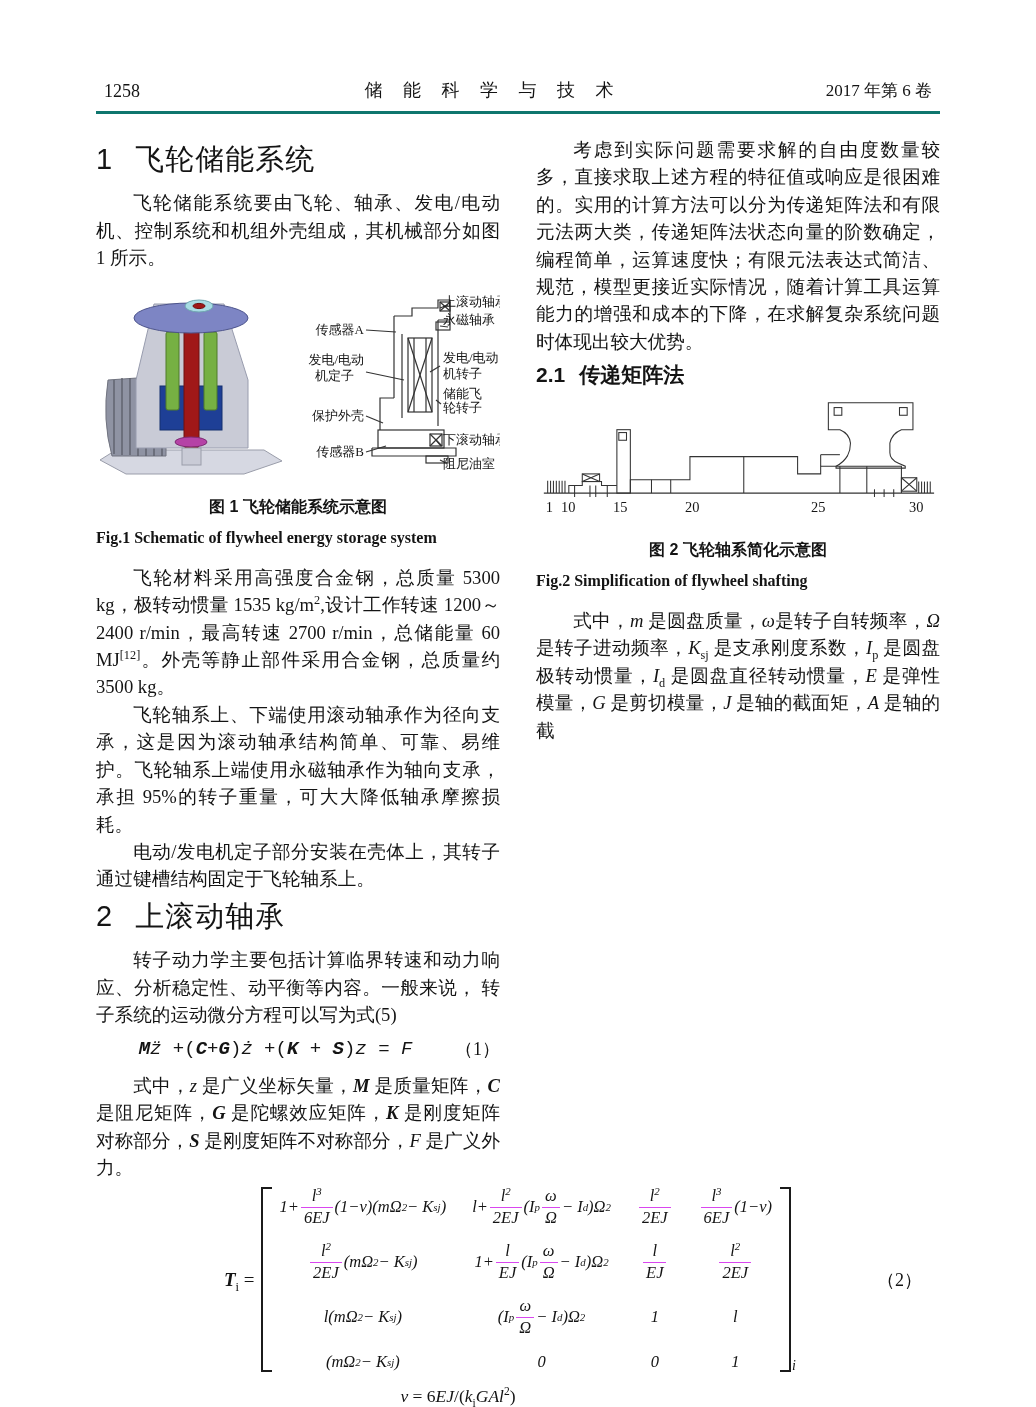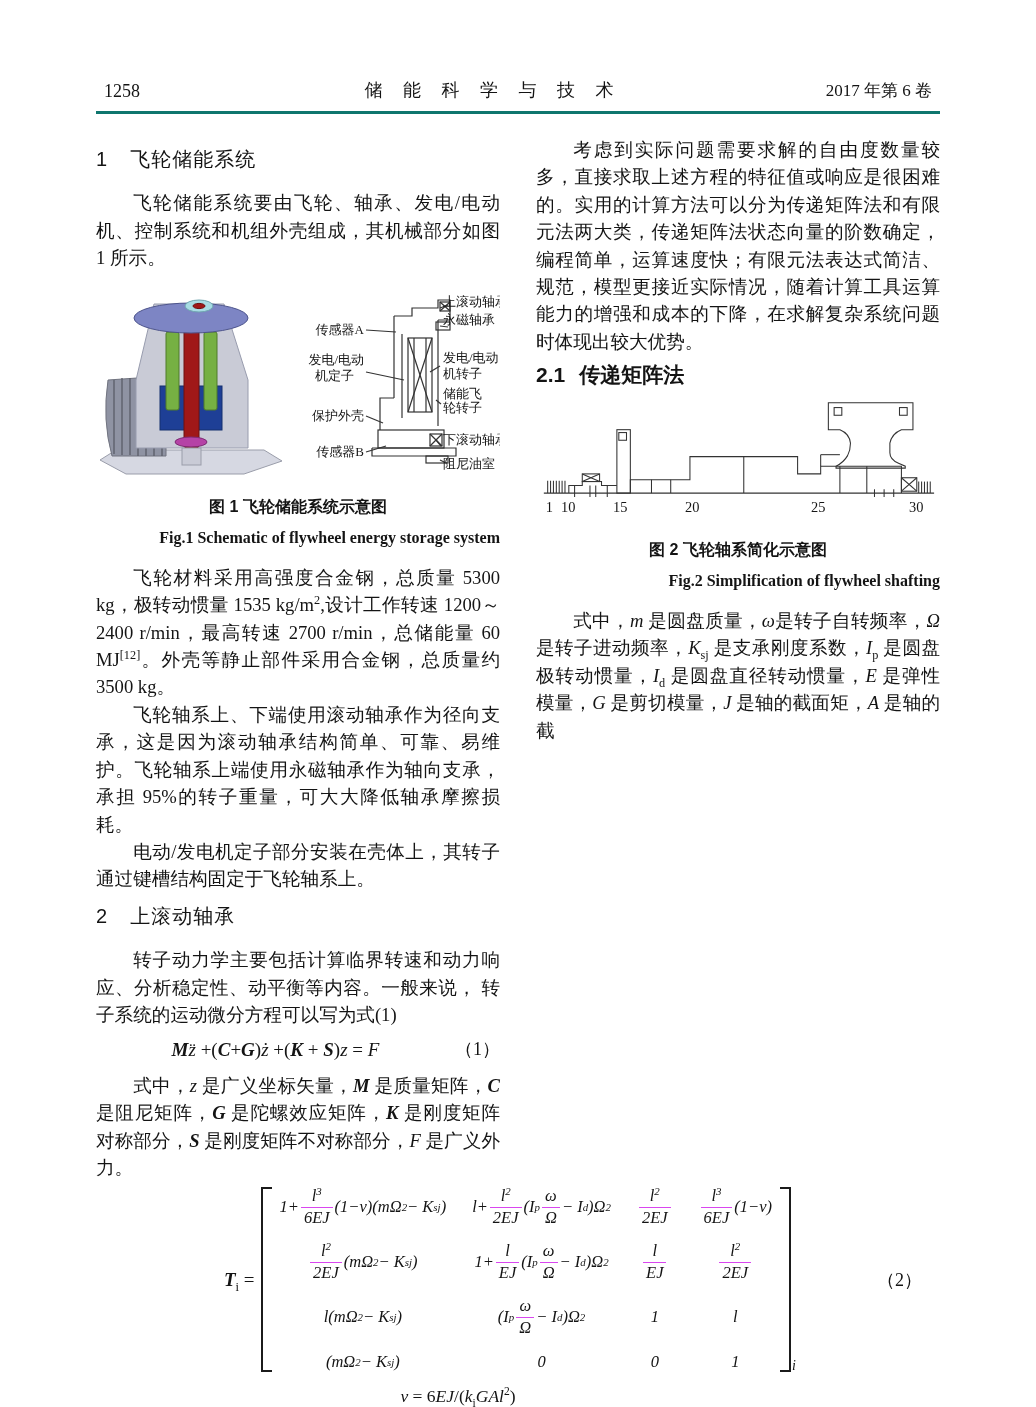--- a/index.html
+++ b/index.html
@@ -13,32 +13,32 @@
   .runhead{display:flex;align-items:flex-end;border-bottom:3px solid #0f766e;
     padding:0 8px 9px 8px;font-size:18px;}
   .runhead .pageno{width:110px;font-size:18px;}
   .runhead .journal{flex:1;text-align:center;letter-spacing:8px;font-size:18px;}
   .runhead .issue{width:160px;text-align:right;font-size:17px;}
   
   .cols{display:flex;gap:36px;margin-top:22px;}
   .col{width:404px;font-size:18.6px;line-height:27.4px;text-align:justify;}
   .col p{margin:0;text-indent:2em;}
   h2.sec{font-family:"Liberation Sans","DejaVu Sans",sans-serif;font-weight:normal;
-    font-size:20px;margin:10px 0 16px 0;letter-spacing:1px;}
+    font-size:29px;margin:10px 0 16px 0;letter-spacing:1px;}
   h2.sec .secnum{margin-right:22px;}
   h3.subsec{font-family:"Liberation Sans","DejaVu Sans",sans-serif;font-weight:bold;
     font-size:21px;margin:6px 0 6px 0;}
   h3.subsec .secnum{margin-right:14px;}
   .cap-cn{font-family:"Liberation Sans","DejaVu Sans",sans-serif;font-weight:bold;
     font-size:16px;text-align:center;margin:8px 0 4px 0;}
-  .cap-en{font-weight:bold;font-size:16px;text-align:right;margin:0 0 12px 0;}
+  .cap-en{font-weight:bold;font-size:16px;text-align:left;margin:0 0 12px 0;}
   figure{margin:8px 0 0 0;}
   
   .eq-line{display:flex;align-items:center;margin:8px 0;}
-  .eq-line .eq-body{flex:1;text-align:center;font-size:19px;}
+  .eq-line .eq-body{flex:1;text-align:center;font-size:19px;font-family:Liberation Mono, monospace;}
   .eq-line .eq-no{font-size:18px;}
   
   .math i{font-style:italic;}
   .math b i,.math b{font-weight:bold;}
   sup,sub{font-size:66%;line-height:0;}
   .frac{display:inline-flex;flex-direction:column;vertical-align:-0.9em;
     text-align:center;margin:0 2px;line-height:1.12;}
   .frac .num{border-bottom:1px solid #d946ef;padding:0 3px 1px 3px;display:block;}
   .frac .den{padding:1px 3px 0 3px;display:block;font-style:italic;}
   
@@ -161,21 +161,21 @@
         </figcaption>
       </figure>
 
       <p class="math">飞轮材料采用高强度合金钢，总质量 5300 kg，极转动惯量 1535 kg/m<sup>2</sup>,设计工作转速 1200～2400 r/min，最高转速 2700 r/min，总储能量 60 MJ<sup>[12]</sup>。外壳等静止部件采用合金钢，总质量约 3500 kg。</p>
       <p>飞轮轴系上、下端使用滚动轴承作为径向支承，这是因为滚动轴承结构简单、可靠、易维护。飞轮轴系上端使用永磁轴承作为轴向支承，承担 95%的转子重量，可大大降低轴承摩擦损耗。</p>
       <p>电动/发电机定子部分安装在壳体上，其转子通过键槽结构固定于飞轮轴系上。</p>
 
       <h2 class="sec">
         <span class="secnum">2</span><span>上滚动轴承</span>
       </h2>
-      <p>转子动力学主要包括计算临界转速和动力响应、分析稳定性、动平衡等内容。一般来说， 转子系统的运动微分方程可以写为式(1)</p>
+      <p>转子动力学主要包括计算临界转速和动力响应、分析稳定性、动平衡等内容。一般来说， 转子系统的运动微分方程可以写为式(5)</p>
 
       <div class="eq-line">
         <span class="eq-body math"><b><i>M</i></b><i>z̈</i> +(<b><i>C</i></b>+<b><i>G</i></b>)<i>ż</i> +(<b><i>K</i></b> + <b><i>S</i></b>)<i>z</i> = <i>F</i></span>
         <span class="eq-no">（1）</span>
       </div>
 
       <p class="math">式中，<i>z</i> 是广义坐标矢量，<b><i>M</i></b> 是质量矩阵，<b><i>C</i></b> 是阻尼矩阵，<b><i>G</i></b> 是陀螺效应矩阵，<b><i>K</i></b> 是刚度矩阵对称部分，<b><i>S</i></b> 是刚度矩阵不对称部分，<i>F</i> 是广义外力。</p>
     </div>
 
     <div class="col">

